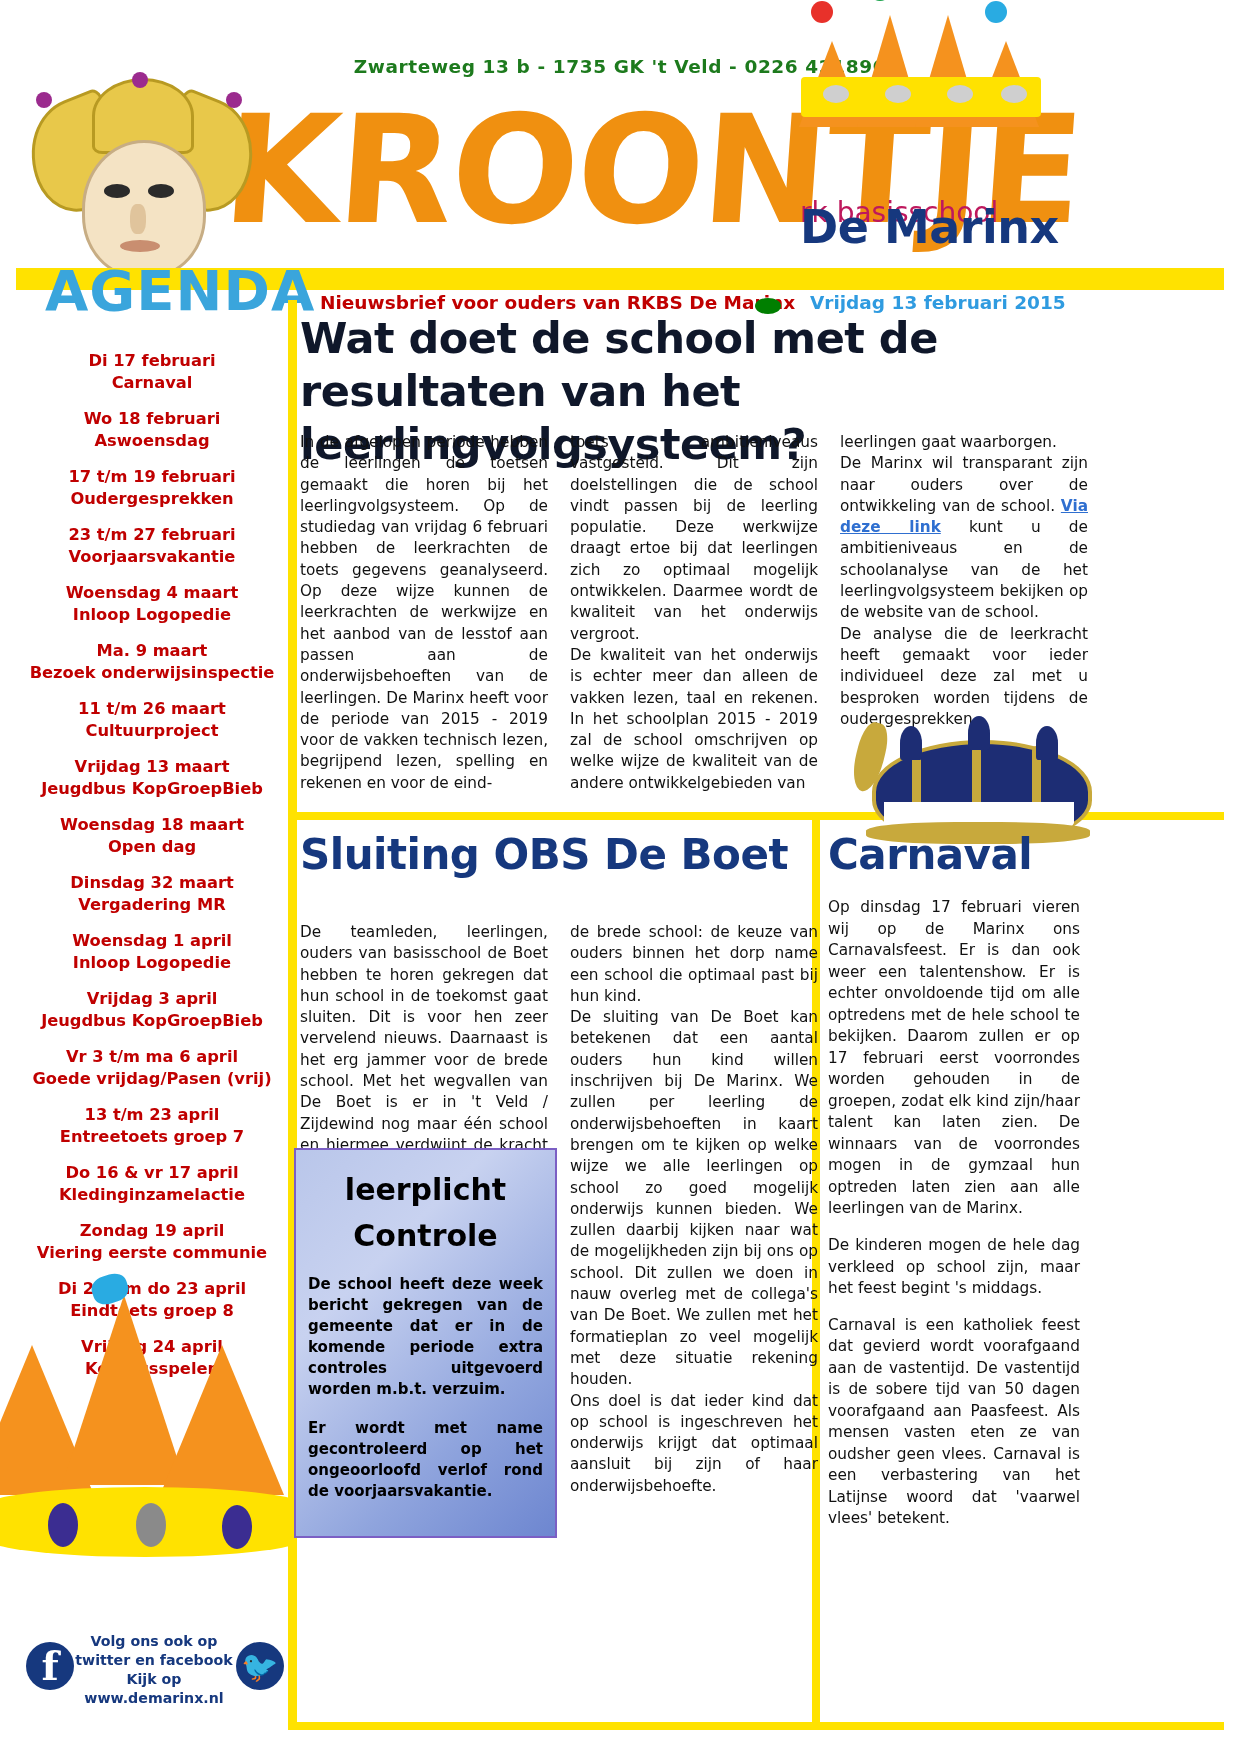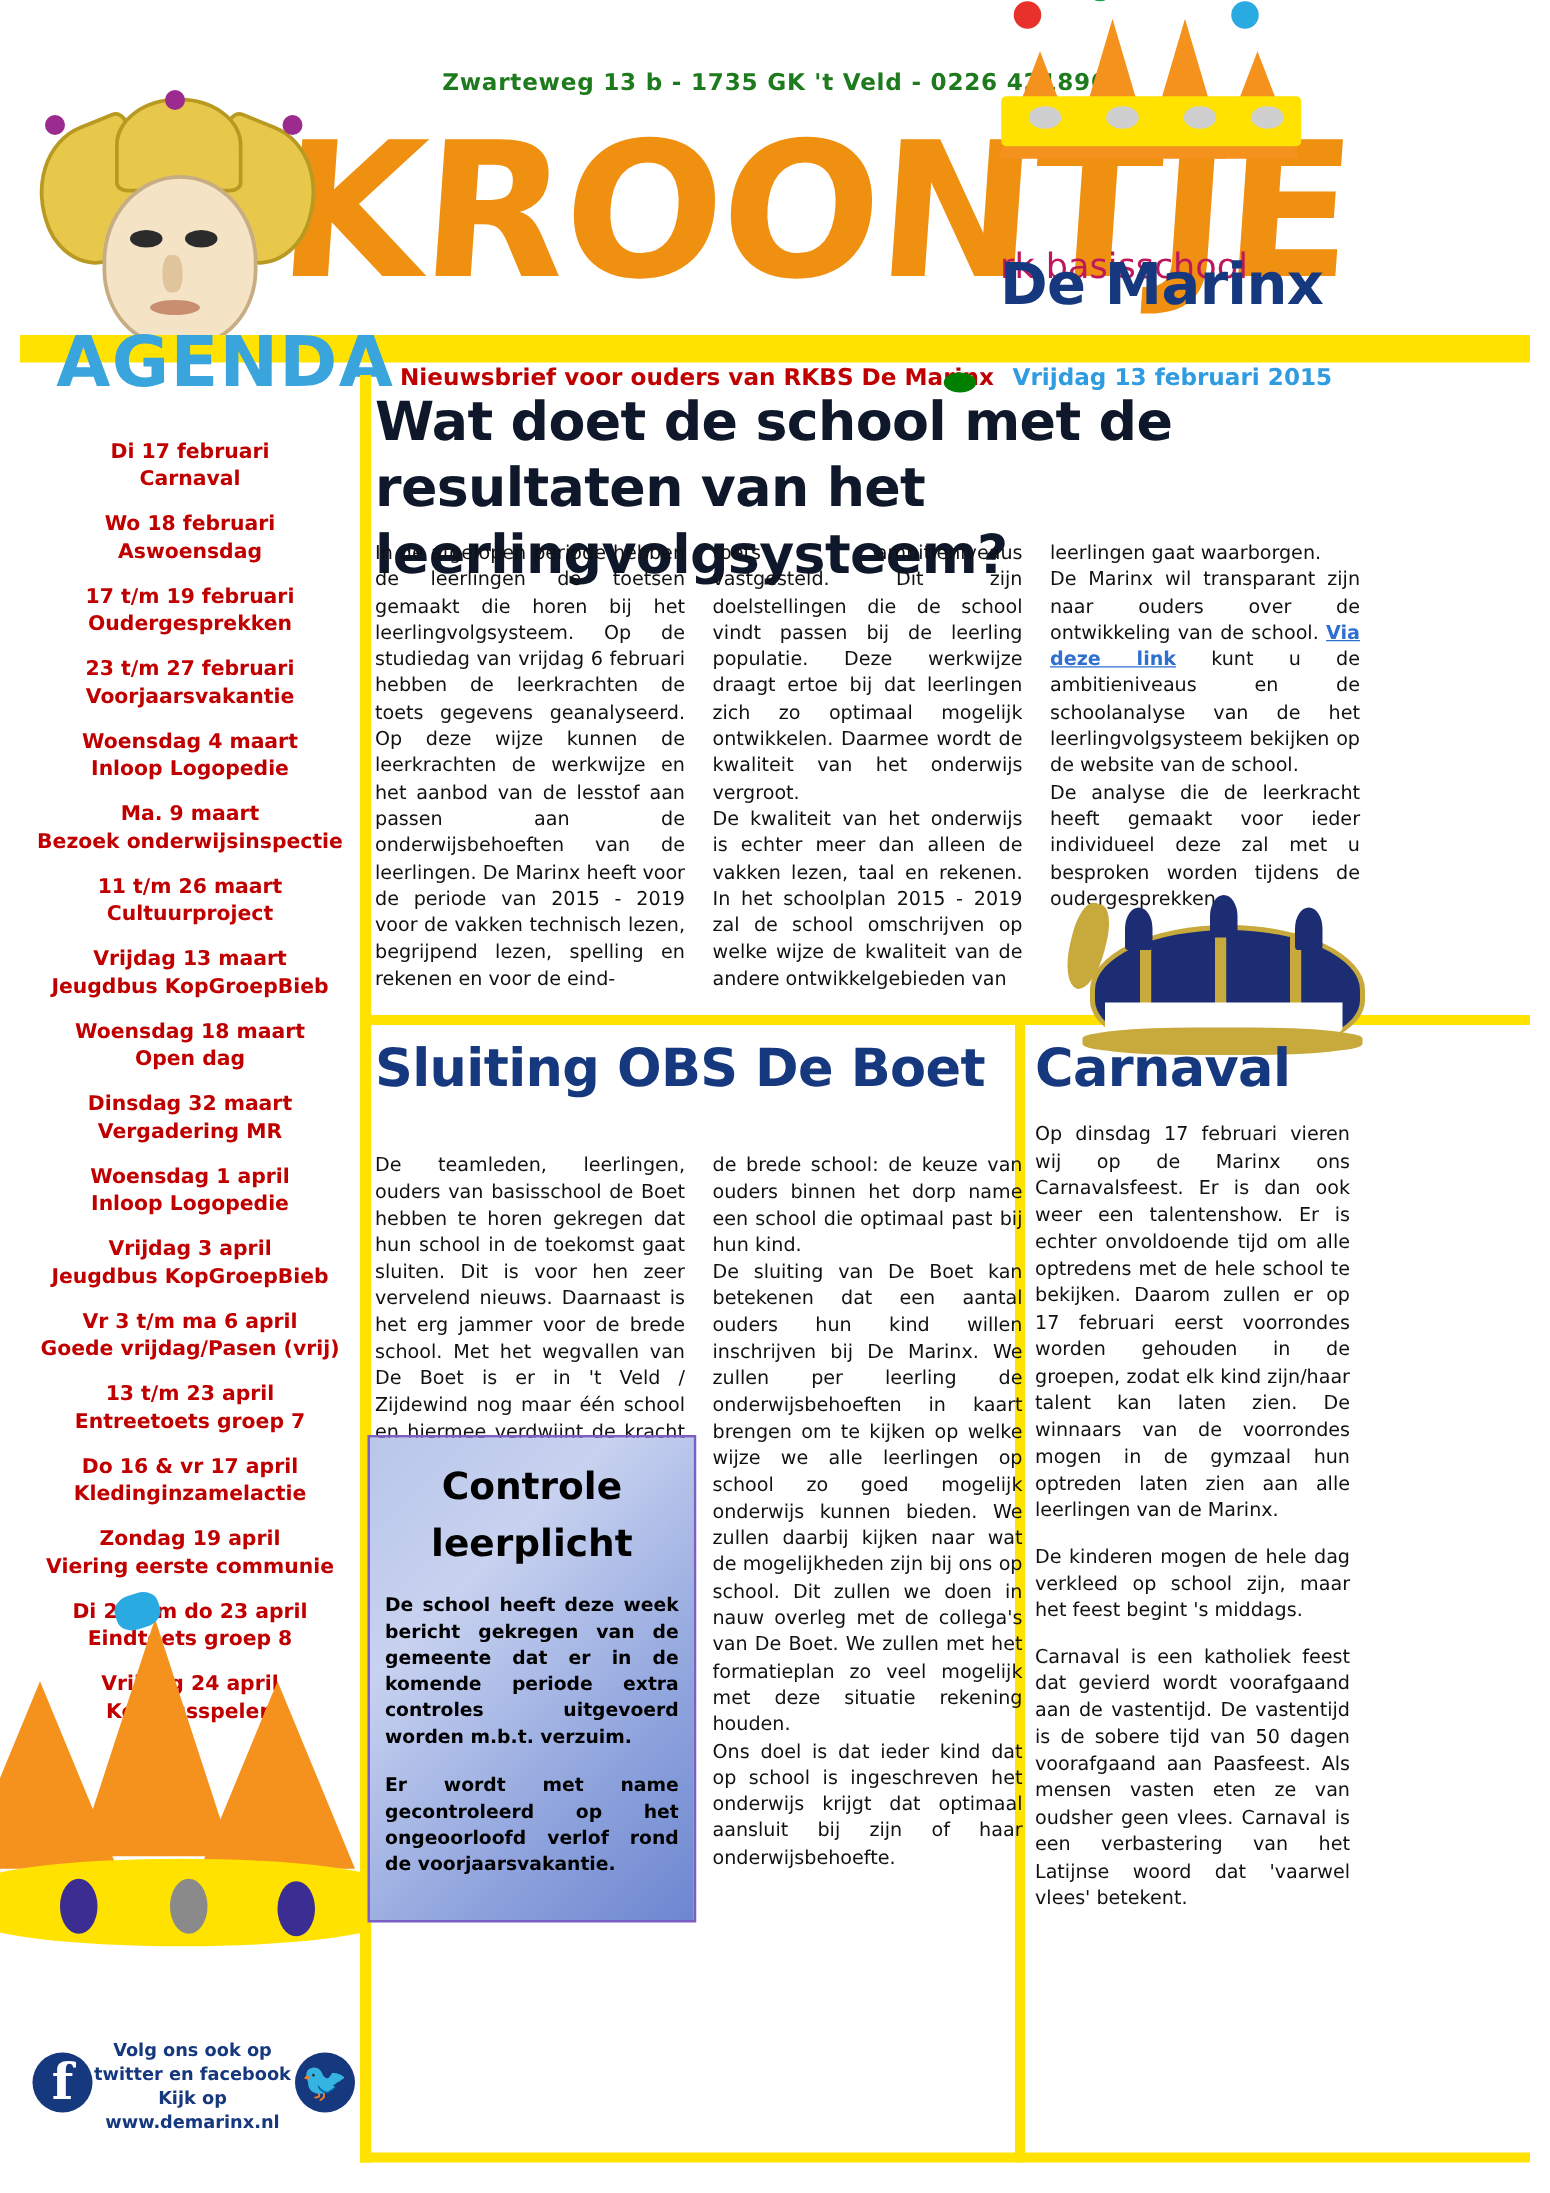--- a/index.html
+++ b/index.html
@@ -421,19 +421,19 @@
   </div>
 
   <div class="art3-title">Carnaval</div>
   <div class="art3-col" id="a3c">
       <p>Op dinsdag 17 februari vieren wij op de Marinx ons Carnavalsfeest. Er is dan ook weer een talentenshow. Er is echter onvoldoende tijd om alle optredens met de hele school te bekijken. Daarom zullen er op 17 februari eerst voorrondes worden gehouden in de groepen, zodat elk kind zijn/haar talent kan laten zien. De winnaars van de voorrondes mogen in de gymzaal hun optreden laten zien aan alle leerlingen van de Marinx.</p>
       <p>De kinderen mogen de hele dag verkleed op school zijn, maar het feest begint 's middags.</p>
       <p>Carnaval is een katholiek feest dat gevierd wordt voorafgaand aan de vastentijd. De vastentijd is de sobere tijd  van 50 dagen voorafgaand aan Paasfeest. Als mensen vasten eten ze van oudsher geen vlees. Carnaval is een verbastering van het Latijnse woord dat 'vaarwel vlees' betekent.</p>
     </div>
 
   <div class="cbox">
+    <h3>leerplicht</h3>
     <h3>Controle</h3>
-    <h3>leerplicht</h3>
     <p>De school heeft deze week bericht gekregen van de gemeente dat er in de komende periode extra controles uitgevoerd worden m.b.t. verzuim.</p>
     <p>Er wordt met name  gecontroleerd op het ongeoorloofd verlof rond de voorjaarsvakantie.</p>
   </div>
 
 </div>
 
 </body></html>

